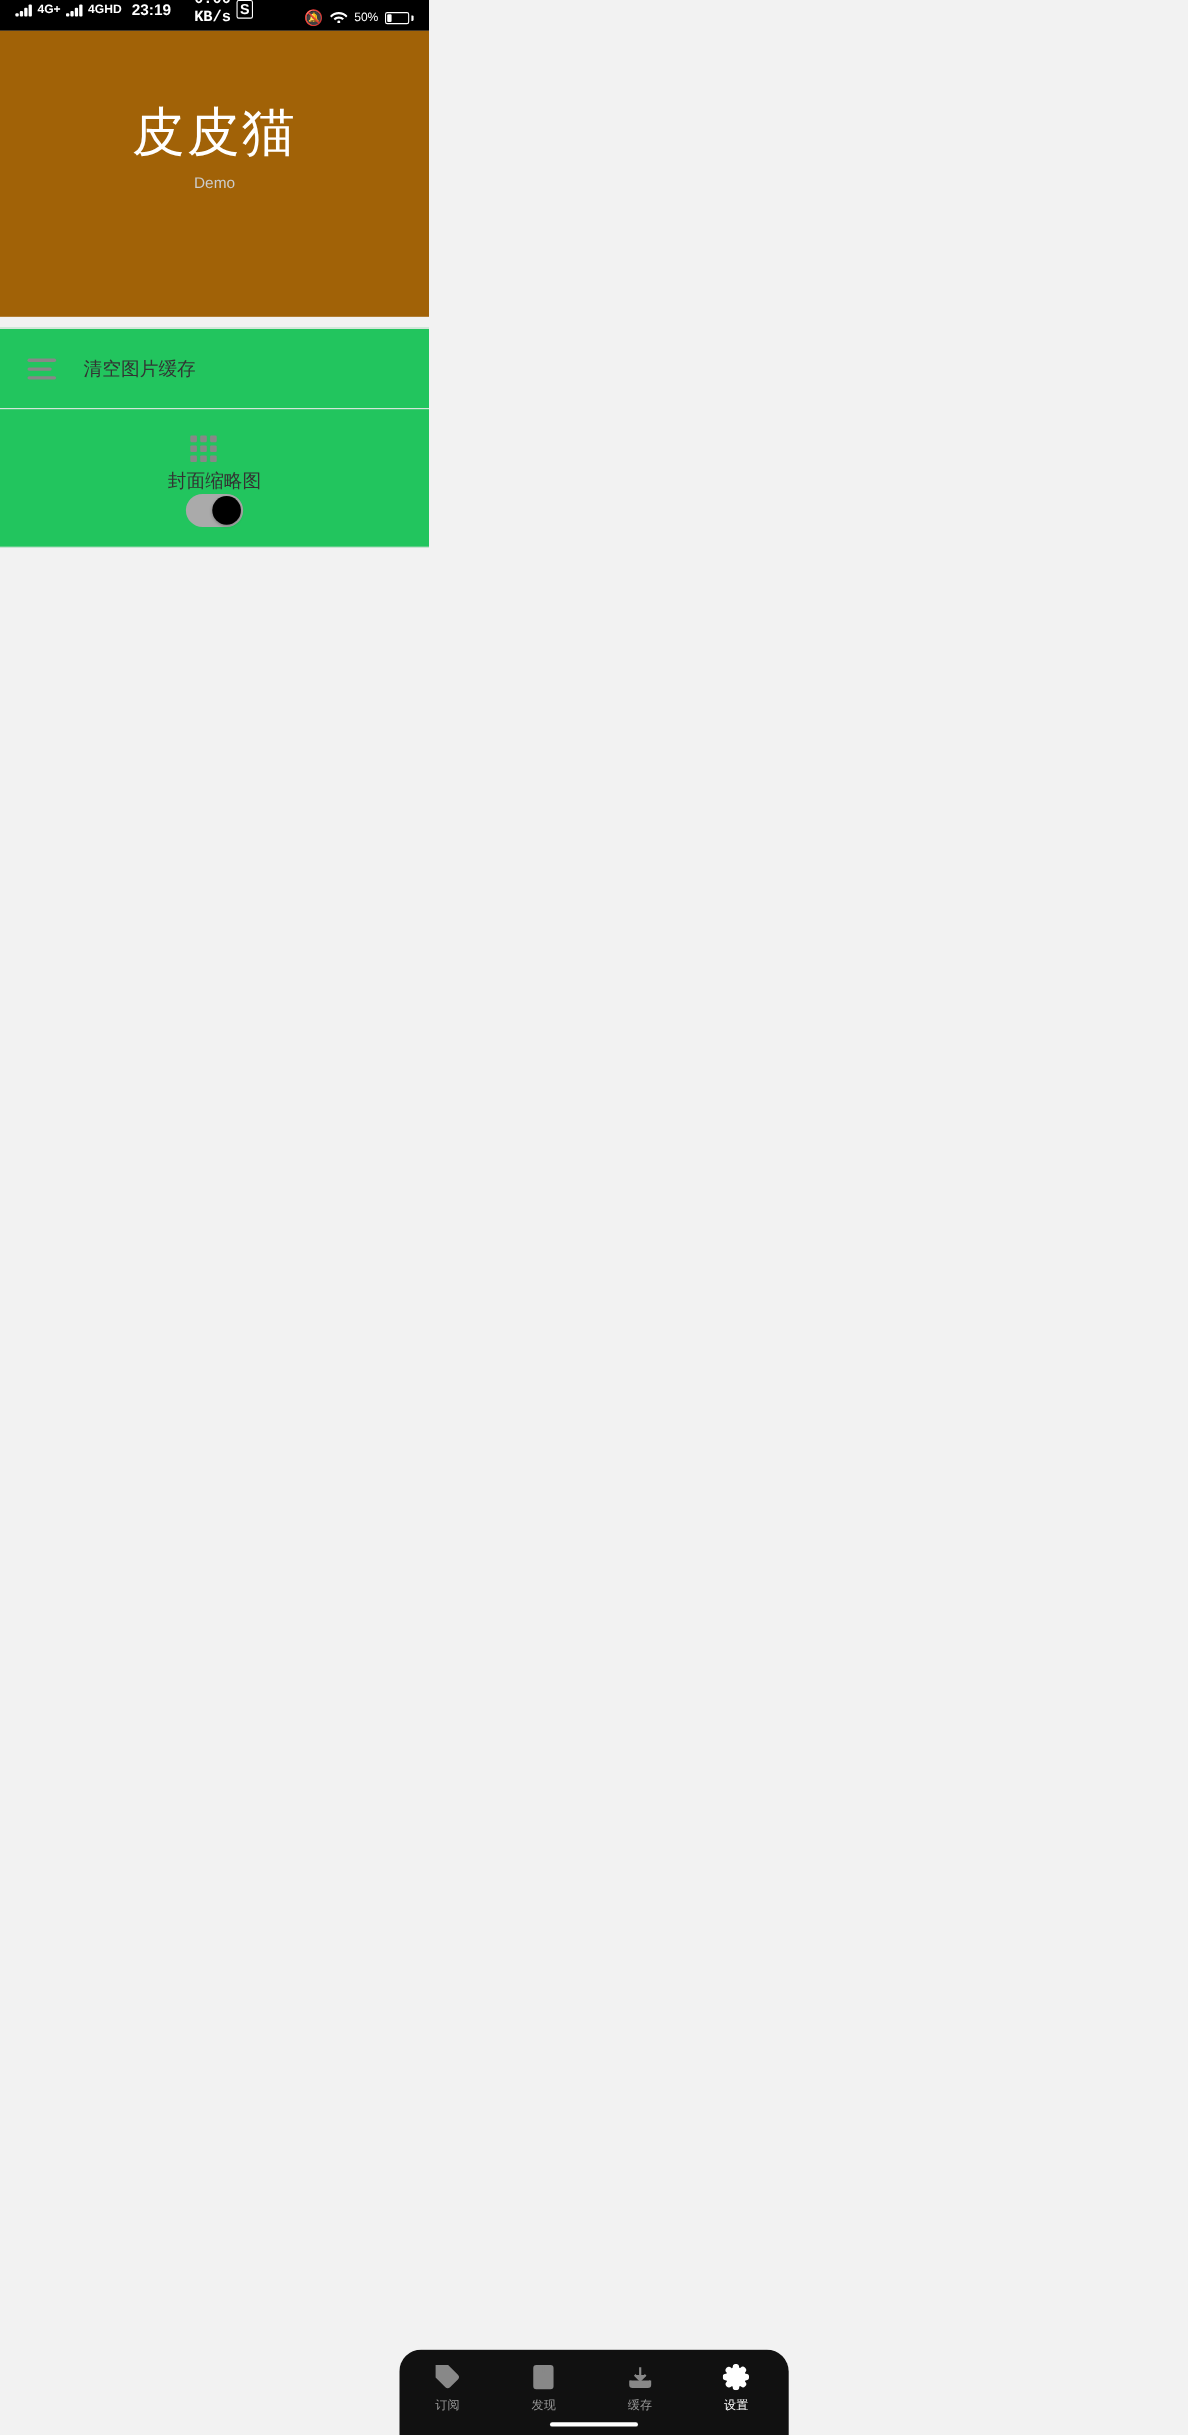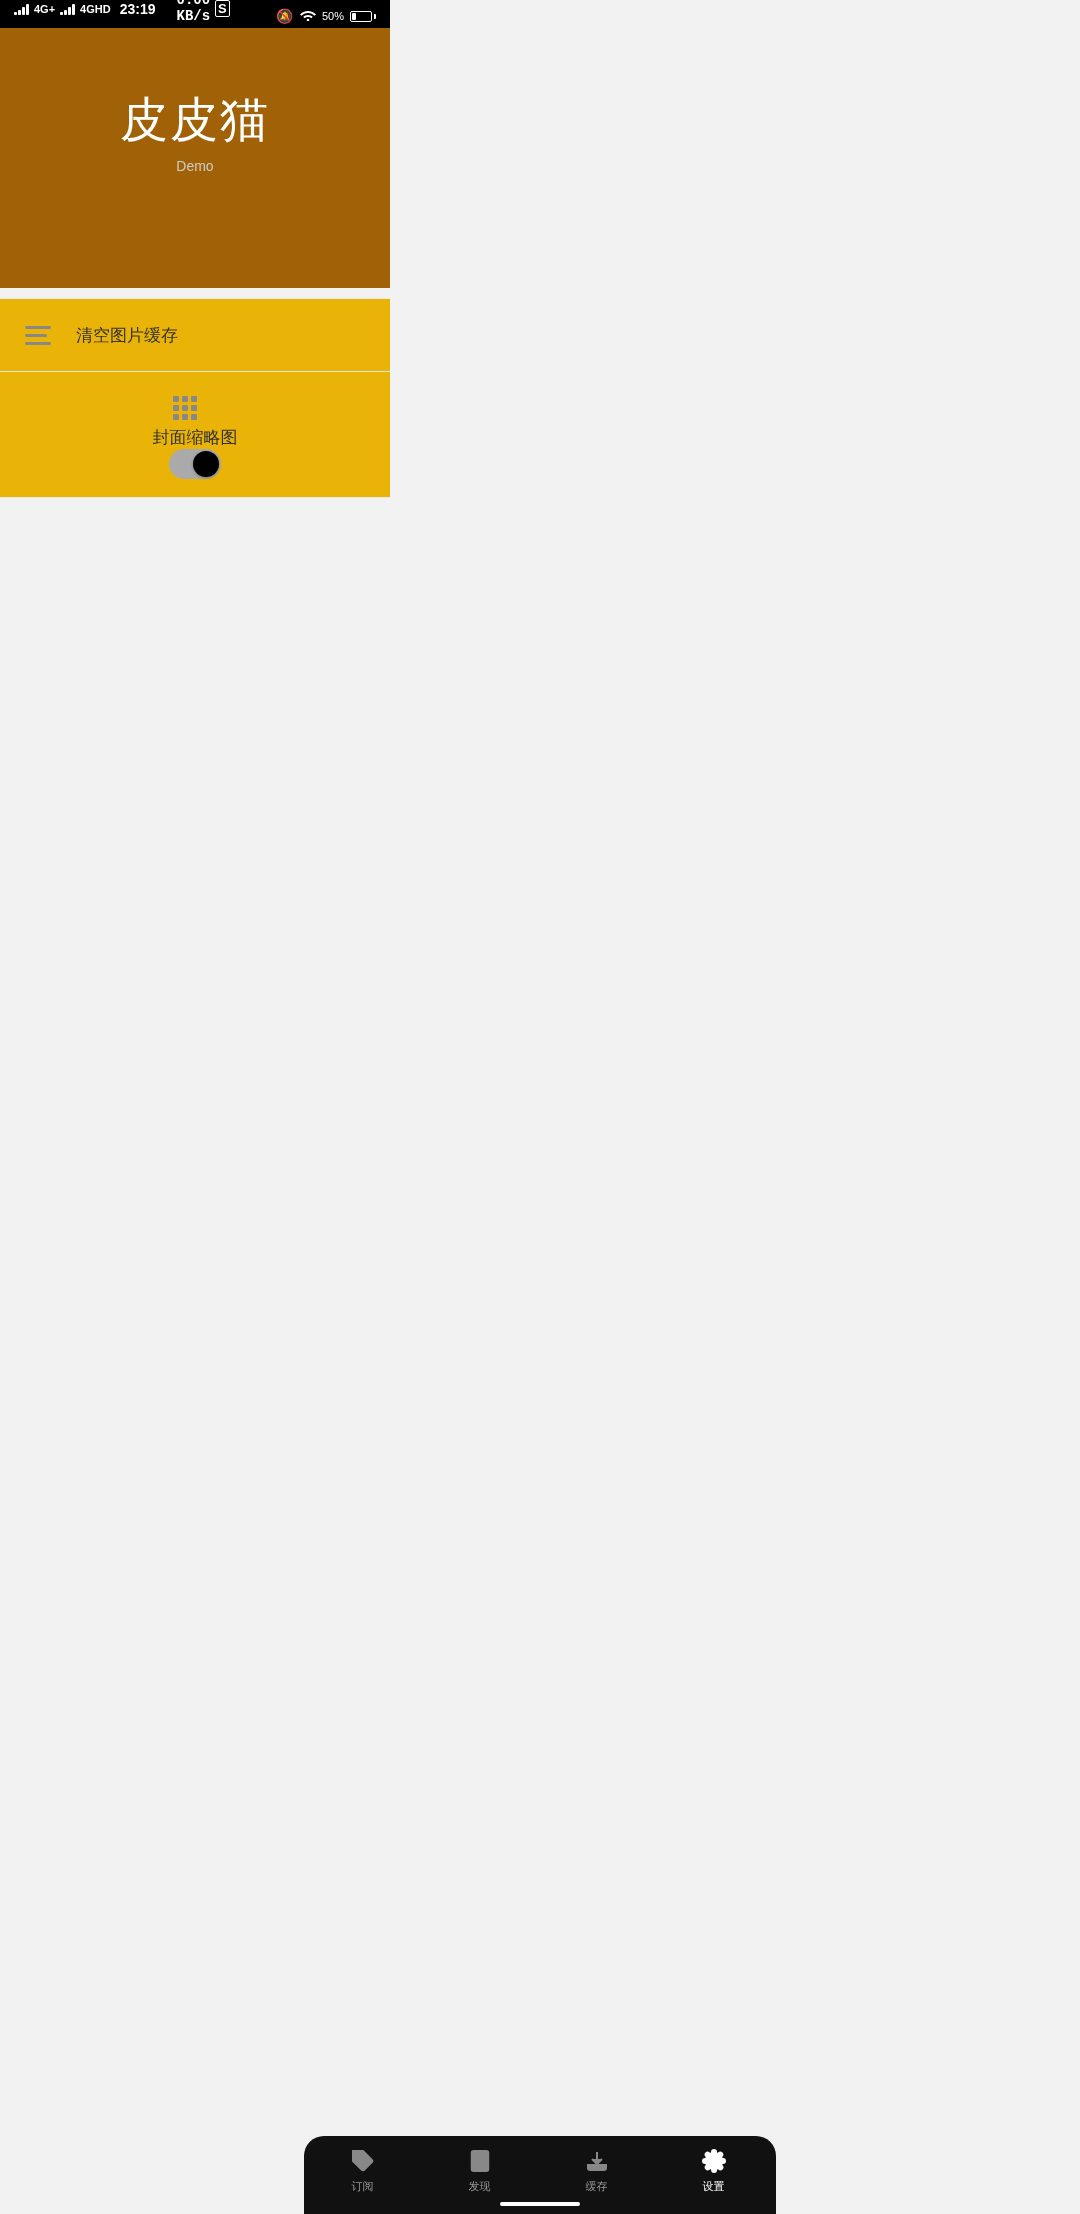--- a/index.html
+++ b/index.html
@@ -111,21 +111,21 @@
       color: #ccc;
     }
 
     
     .settings-list {
       background: #f2f2f2;
       padding: 0;
     }
 
     .settings-item {
-      background: #eab308;
+      background: #22c55e;
       display: flex;
       align-items: center;
       padding: 18px 20px;
       margin: 0;
       border-bottom: 1px solid #e8e8e8;
       min-height: 70px;
     }
 
     .settings-item:first-child {
       margin-top: 10px;
@@ -205,21 +205,21 @@
       right: 2px;
       box-shadow: 0 1px 3px rgba(0,0,0,0.3);
     }
 
     
     .bottom-nav {
       position: fixed;
       bottom: 0;
       left: 50%;
       transform: translateX(-50%);
-      width: 472px;
+      width: 354px;
       background: #111;
       display: flex;
       justify-content: space-around;
       align-items: flex-start;
       padding: 12px 4px 20px 0;
       border-radius: 20px 20px 0 0;
     }
 
     .nav-item {
       display: flex;

